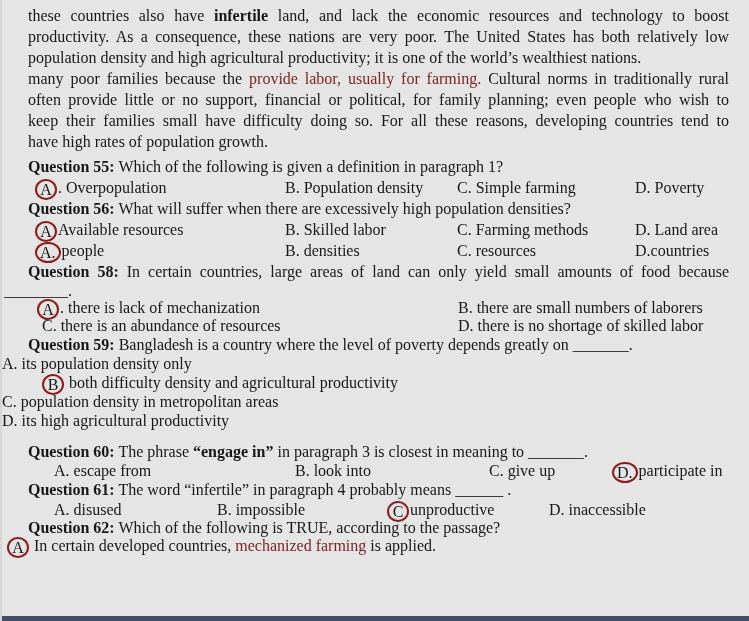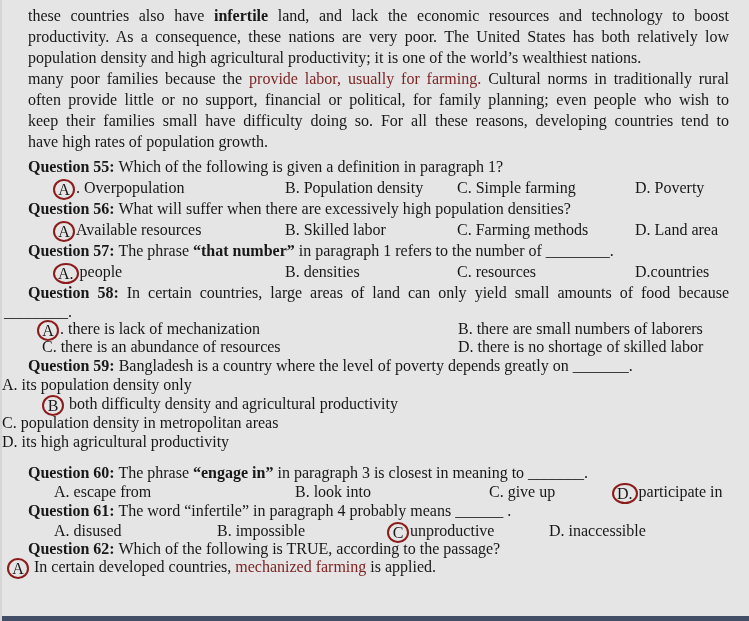--- a/index.html
+++ b/index.html
@@ -19,21 +19,21 @@
   .h20{height:20px;line-height:20px;}
   .h19{height:19px;line-height:19px;}
   .h18{height:18px;line-height:18px;}
   .h17{height:17px;line-height:17px;}
   .j{text-align:justify;text-align-last:justify;}
   .ind{text-indent:28px;}
   b,.bold{font-weight:bold;}
   .red{color:#7d2424;}
   .optrow{position:relative;}
   .opt{position:absolute;top:0;white-space:nowrap;}
-  .xA1{left:51px;} .xB1{left:283px;} .xC1{left:455px;} .xD1{left:633px;}
+  .xA1{left:33px;} .xB1{left:283px;} .xC1{left:455px;} .xD1{left:633px;}
   .xL58{left:35px;} .xC58{left:40px;} .xR58{left:456px;}
   .xA60{left:52px;} .xB60{left:293px;} .xC60{left:487px;} .xD60{left:610px;}
   .xA61{left:52px;} .xB61{left:215px;} .xC61{left:385px;} .xD61{left:547px;text-align:right;}
   .circle{
     display:inline-block;box-sizing:border-box;
     min-width:22px;height:21px;line-height:17px;
     padding:0 3px;text-align:center;
     border:2px solid #8b1c1c;border-radius:50%;
     margin:-2px 1px -2px 0;vertical-align:-2px;
     white-space:nowrap;
@@ -74,21 +74,20 @@
   </div>
 
   <div class="ln h21"><b>Question 56:</b><span> What will suffer when there are excessively high population densities?</span></div>
   <div class="optrow h21">
     <span class="opt xA1"><span class="circle">A</span><span>Available resources</span></span>
     <span class="opt xB1">B. Skilled labor</span>
     <span class="opt xC1">C. Farming methods</span>
     <span class="opt xD1">D. Land area</span>
   </div>
 
-  <div class="ln h21"><b>Question 57:</b><span> The phrase </span><b>“that number”</b><span> in paragraph 1 refers to the number of ________.</span></div>
   <div class="optrow h21">
     <span class="opt xA1"><span class="circle">A.</span><span>people</span></span>
     <span class="opt xB1">B. densities</span>
     <span class="opt xC1">C. resources</span>
     <span class="opt xD1">D.countries</span>
   </div>
 
   <div class="ln h21 j"><b>Question 58:</b><span> In certain countries, large areas of land can only yield small amounts of food because</span></div>
   <div class="blank58 h17">________.</div>
   <div class="optrow h18">

